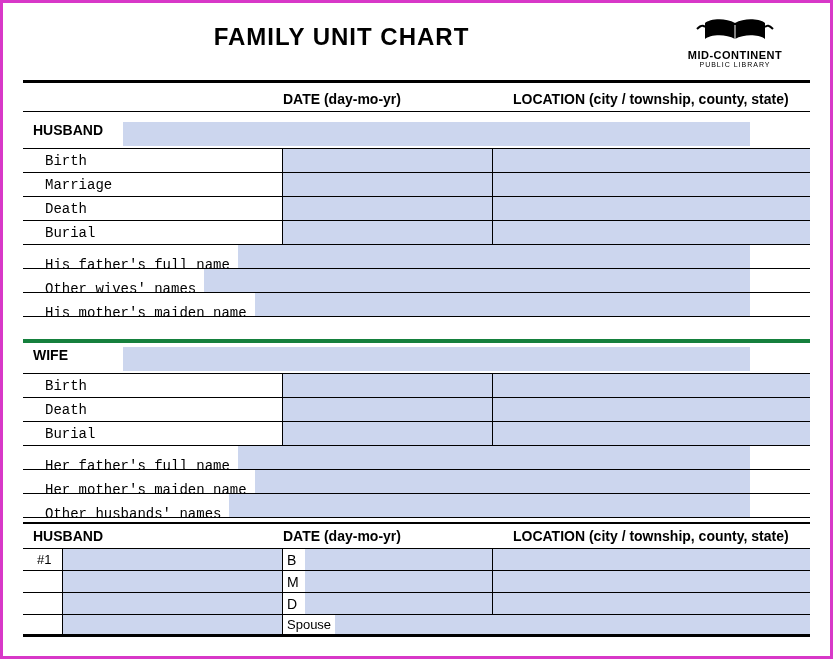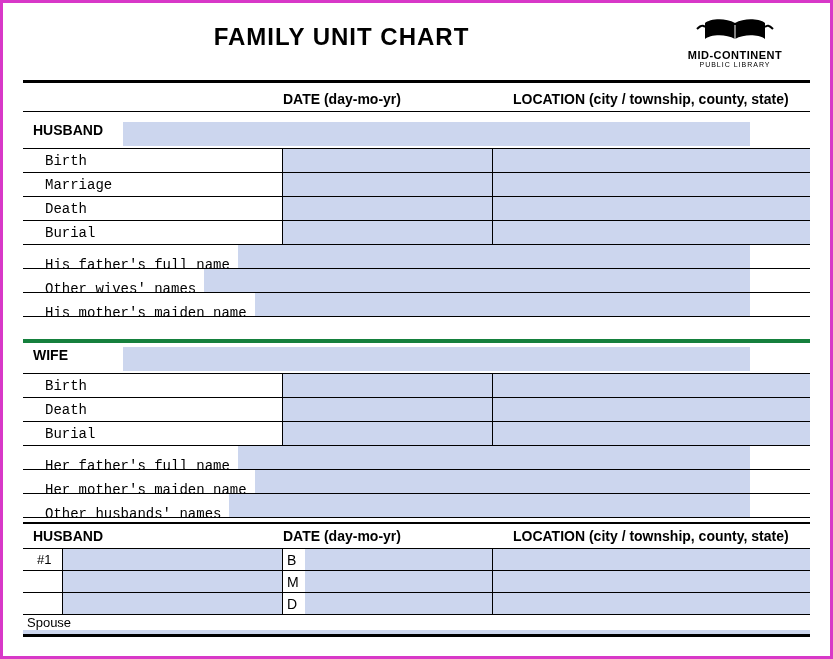--- a/index.html
+++ b/index.html
@@ -295,21 +295,21 @@
       <div class="datecell"></div>
       <div class="loccell2"></div>
     </div>
     <div class="child-row">
       <div class="numcell span-name" style="background:#fff;"></div>
       <div class="namecell" style="background:#ccd6ee;"></div>
       <div class="codecell">D</div>
       <div class="datecell"></div>
       <div class="loccell2"></div>
     </div>
-    <div class="child-row spouse" style="border-bottom:3px solid #000;flex-direction:column;">
+    <div class="child-row spouse" style="border-bottom:3px solid #000;">
       <div class="numcell span-name" style="background:#fff;"></div>
       <div class="namecell" style="background:#ccd6ee;"></div>
       <div class="codecell">Spouse</div>
       <div class="spousefield"></div>
     </div>
 
   </div>
 </div>
 
 </body></html>

